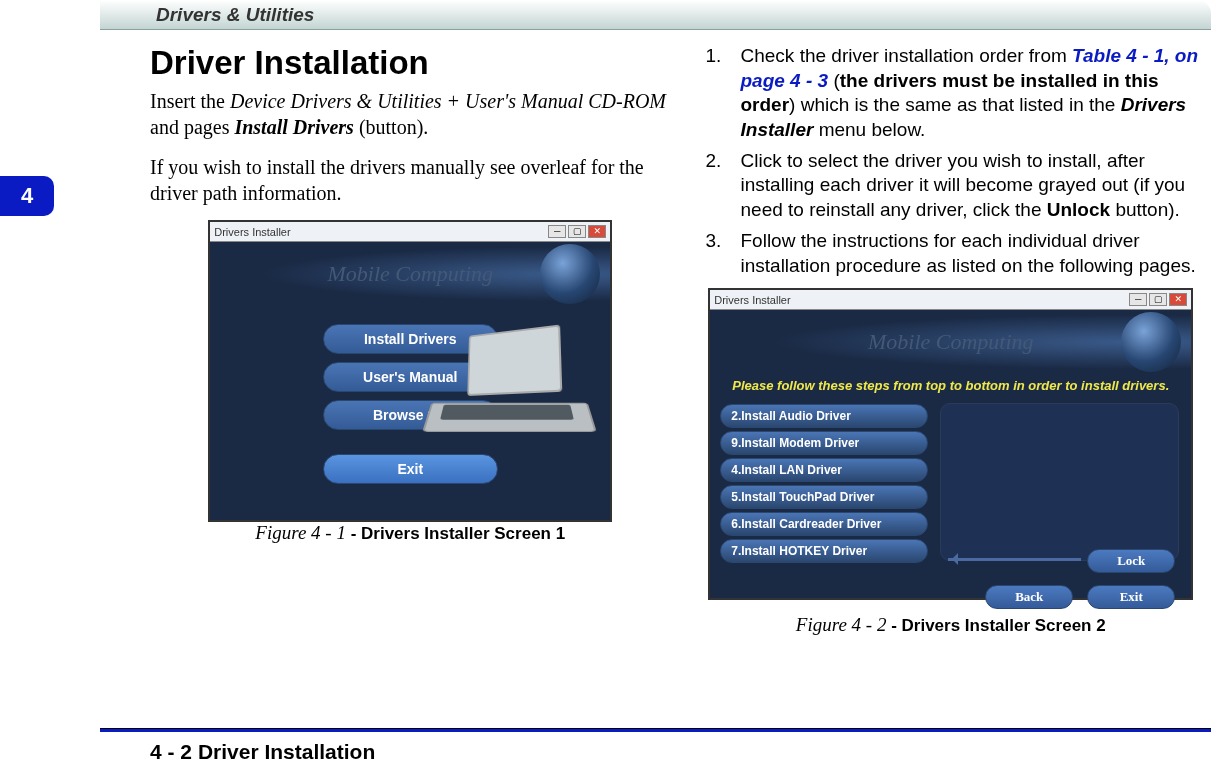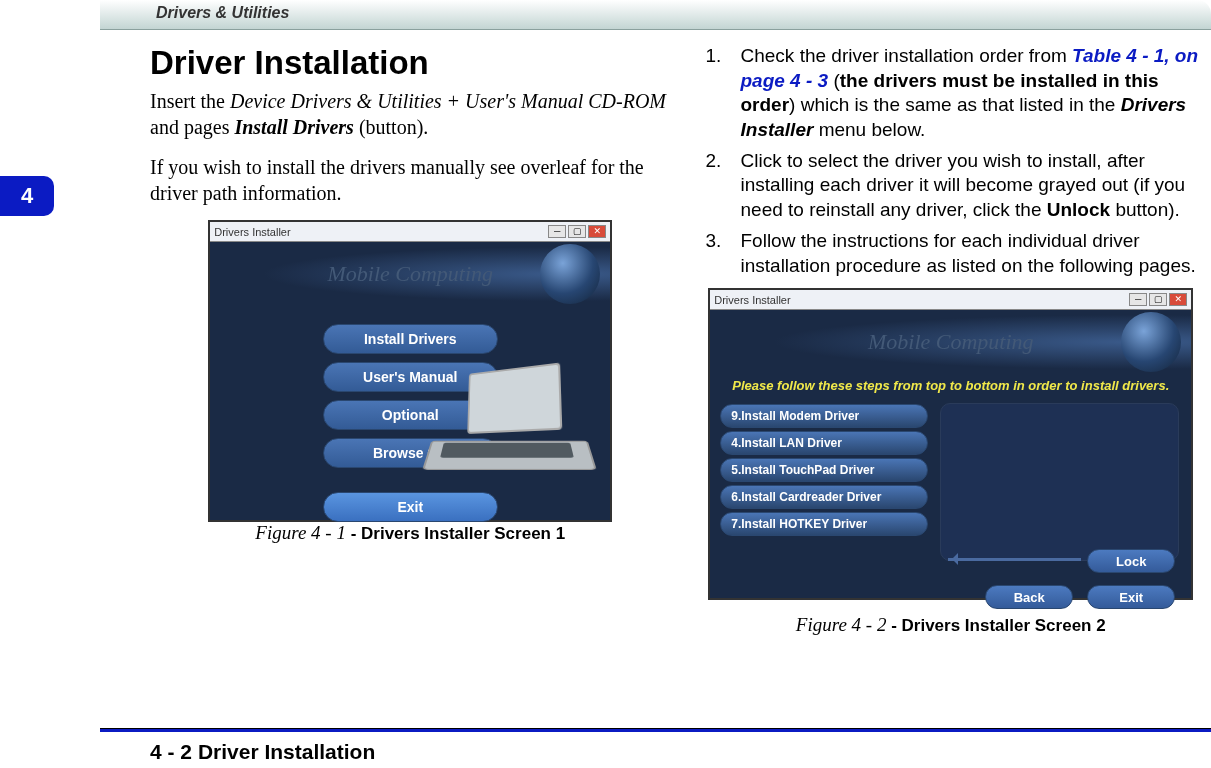--- a/index.html
+++ b/index.html
@@ -1,19 +1,19 @@
 <!DOCTYPE html>
 <html><head>
 <meta charset="utf-8">
 <style>
 * { box-sizing: border-box; margin: 0; padding: 0; }
 body { font-family: Arial, Helvetica, sans-serif; width: 1211px; height: 768px; background: #fff; position: relative; color: #000; }
 
 .header-bar { position: absolute; left: 100px; right: 0; top: 0; height: 30px; background: linear-gradient(#fff, #c3d5d3); border-bottom: 1px solid #8aa09d; border-top-right-radius: 14px; }
-.header-title { font-weight: bold; font-style: italic; font-size: 16px; color: #333; padding: 4px 0 0 56px; }
+.header-title { font-weight: bold; font-style: italic; font-size: 19px; color: #333; padding: 4px 0 0 56px; }
 
 .chapter-tab { position: absolute; left: 0; top: 176px; width: 54px; height: 40px; background: #0b1bc3; border-top-right-radius: 10px; border-bottom-right-radius: 10px; color: #fff; font-weight: bold; font-size: 22px; display: flex; align-items: center; justify-content: center; }
 
 .content { position: absolute; left: 150px; top: 44px; right: 0; bottom: 60px; display: flex; gap: 20px; }
 .col { flex: 1; font-family: 'Times New Roman', Times, serif; }
 
 .h1 { font-size: 33px; font-weight: bold; font-family: Arial, sans-serif; margin-bottom: 6px; }
 .para { font-size: 20px; line-height: 1.3; margin-bottom: 14px; }
 .ital { font-style: italic; }
 .boldi { font-weight: bold; font-style: italic; }
@@ -40,21 +40,21 @@
 .laptop .screen { position: absolute; left: 35px; top: 0; width: 100px; height: 65px; border: 2px solid #aaa; background: #cfd6da; transform: perspective(320px) rotateX(12deg) rotateY(-22deg); border-radius: 4px; }
 .laptop .base { position: absolute; left: 0; bottom: 0; width: 165px; height: 55px; background: #b9bfc3; border: 2px solid #999; transform: perspective(420px) rotateX(58deg); border-radius: 5px; }
 .laptop .kb { position: absolute; left: 15px; bottom: 18px; width: 130px; height: 28px; background: #515a60; transform: perspective(420px) rotateX(58deg); border-radius: 3px; }
 
 .prompt-text { font-family: Arial; font-style: italic; font-weight: bold; font-size: 13px; color: #f0e84a; text-align: center; padding: 4px 12px; }
 .driverbtn { margin: 3px 0 3px 10px; width: 208px; height: 24px; border-radius: 12px; border: 1px solid #2a4770; background: linear-gradient(#4a75b5, #2a4770); color: #fff; font-family: Arial; font-weight: bold; font-size: 12px; display: flex; align-items: center; padding-left: 10px; }
 .fig2-body { display: flex; height: calc(100% - 84px); }
 .fig2-left { flex: 0 0 230px; padding-top: 4px; }
 .fig2-right { flex: 1; position: relative; }
 .preview-panel { position: absolute; top: 6px; left: 0; right: 12px; height: 158px; border: 1px solid #2a3b5a; border-radius: 10px; background: #1e3054; }
-.smallbtn { position: absolute; width: 88px; height: 24px; border-radius: 12px; border: 1px solid #2a4770; background: linear-gradient(#4c7ac0, #345b9a); color: #fff; font-family: Liberation Sans, sans-serif; font-weight: bold; font-size: 13px; display: flex; align-items: center; justify-content: center; }
+.smallbtn { position: absolute; width: 88px; height: 24px; border-radius: 12px; border: 1px solid #2a4770; background: linear-gradient(#4c7ac0, #345b9a); color: #fff; font-family: Liberation Serif, serif; font-weight: bold; font-size: 13px; display: flex; align-items: center; justify-content: center; }
 .btn-lock { right: 16px; bottom: 48px; }
 .btn-back { right: 118px; bottom: 12px; }
 .btn-exit { right: 16px; bottom: 12px; }
 .arrow-bar { position: absolute; bottom: 60px; left: 8px; right: 110px; height: 3px; background: #4a6aa0; }
 .arrow-bar::before { content:''; position:absolute; left:-2px; top:-5px; border: 6px solid transparent; border-right-color:#4a6aa0; }
 
 .fig-caption { font-family: 'Times New Roman', serif; font-style: italic; font-size: 19px; margin-top: 0; }
 .fig-caption .cb { font-family: Arial; font-weight: bold; font-style: normal; font-size: 17px; }
 
 .ol { font-family: Arial, sans-serif; font-size: 19px; line-height: 1.3; padding-left: 50px; }
@@ -94,21 +94,20 @@
             <span class="winbtn close">✕</span>
           </span>
         </div>
         <div class="banner">
           <div class="banner-text">Mobile Computing</div>
           <div class="globe"></div>
         </div>
         <div class="pillstack">
           <div class="pillbtn">Install Drivers</div>
           <div class="pillbtn">User's Manual</div>
-          <div class="pillbtn">Optional</div>
           <div class="pillbtn">Browse CD</div>
           <div class="pillbtn exit">Exit</div>
           <div class="laptop">
             <div class="screen"></div>
               <div class="base"></div>
               <div class="kb"></div>
           </div>
         </div>
       </div>
       <div class="fig-caption">
@@ -140,20 +139,21 @@
             <span class="winbtn close">✕</span>
           </span>
         </div>
         <div class="banner">
           <div class="banner-text">Mobile Computing</div>
           <div class="globe"></div>
         </div>
         <div class="prompt-text">Please follow these steps from top to bottom in order to install drivers.</div>
         <div class="fig2-body">
           <div class="fig2-left">
+            <div class="driverbtn">2.Install Audio Driver</div>
             <div class="driverbtn">9.Install Modem Driver</div>
             <div class="driverbtn">4.Install LAN Driver</div>
             <div class="driverbtn">5.Install TouchPad Driver</div>
             <div class="driverbtn">6.Install Cardreader Driver</div>
             <div class="driverbtn">7.Install HOTKEY Driver</div>
           </div>
           <div class="fig2-right">
             <div class="preview-panel"></div>
             <div class="arrow-bar"></div>
             <div class="smallbtn btn-lock">Lock</div>

